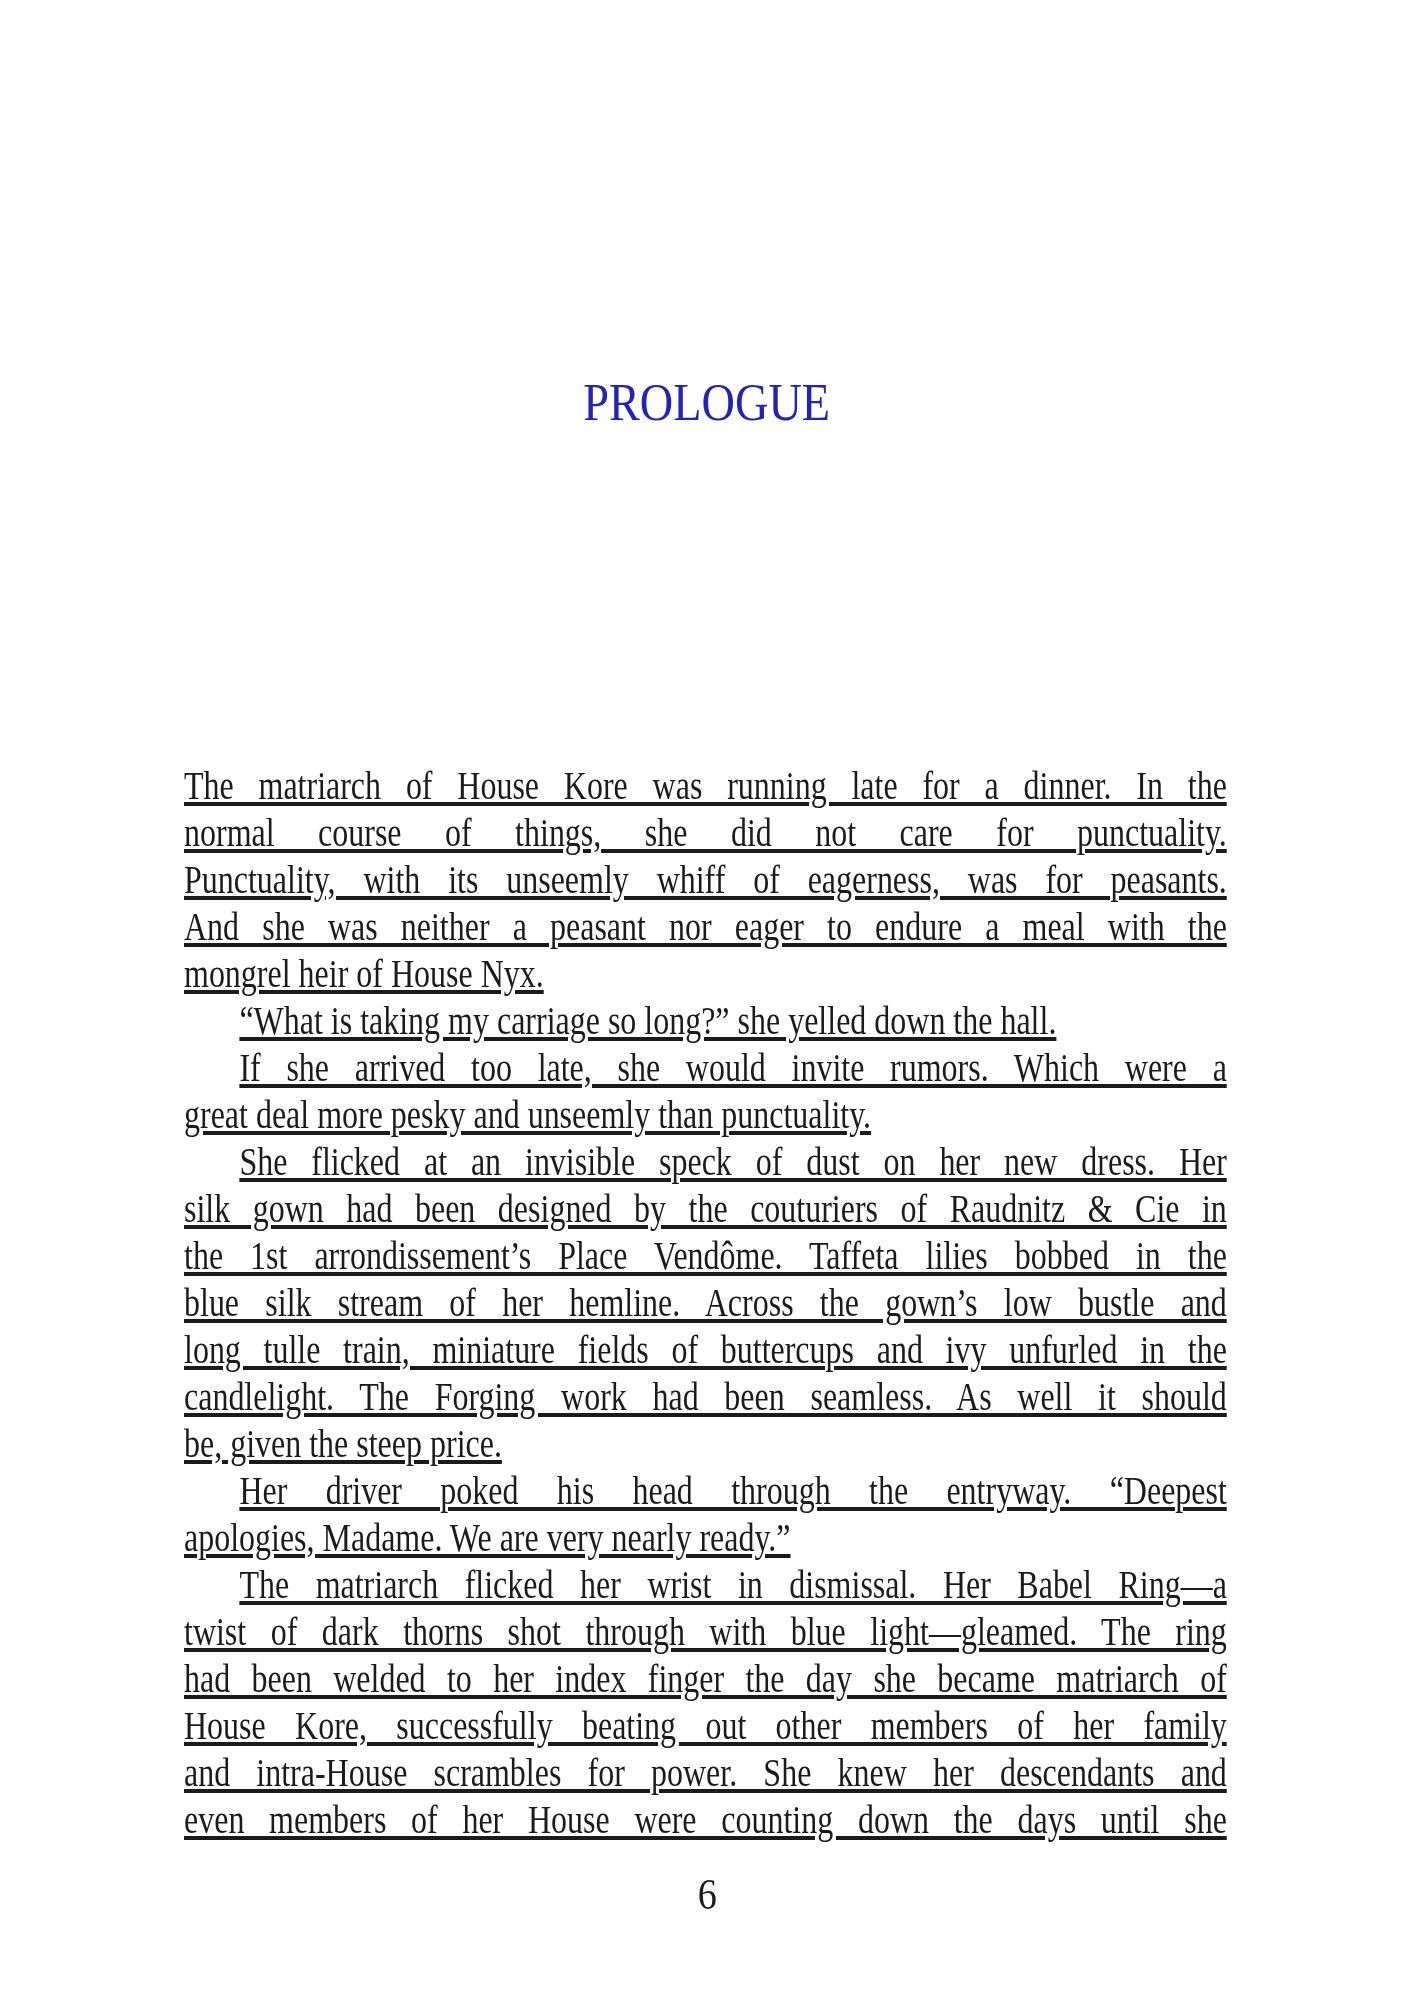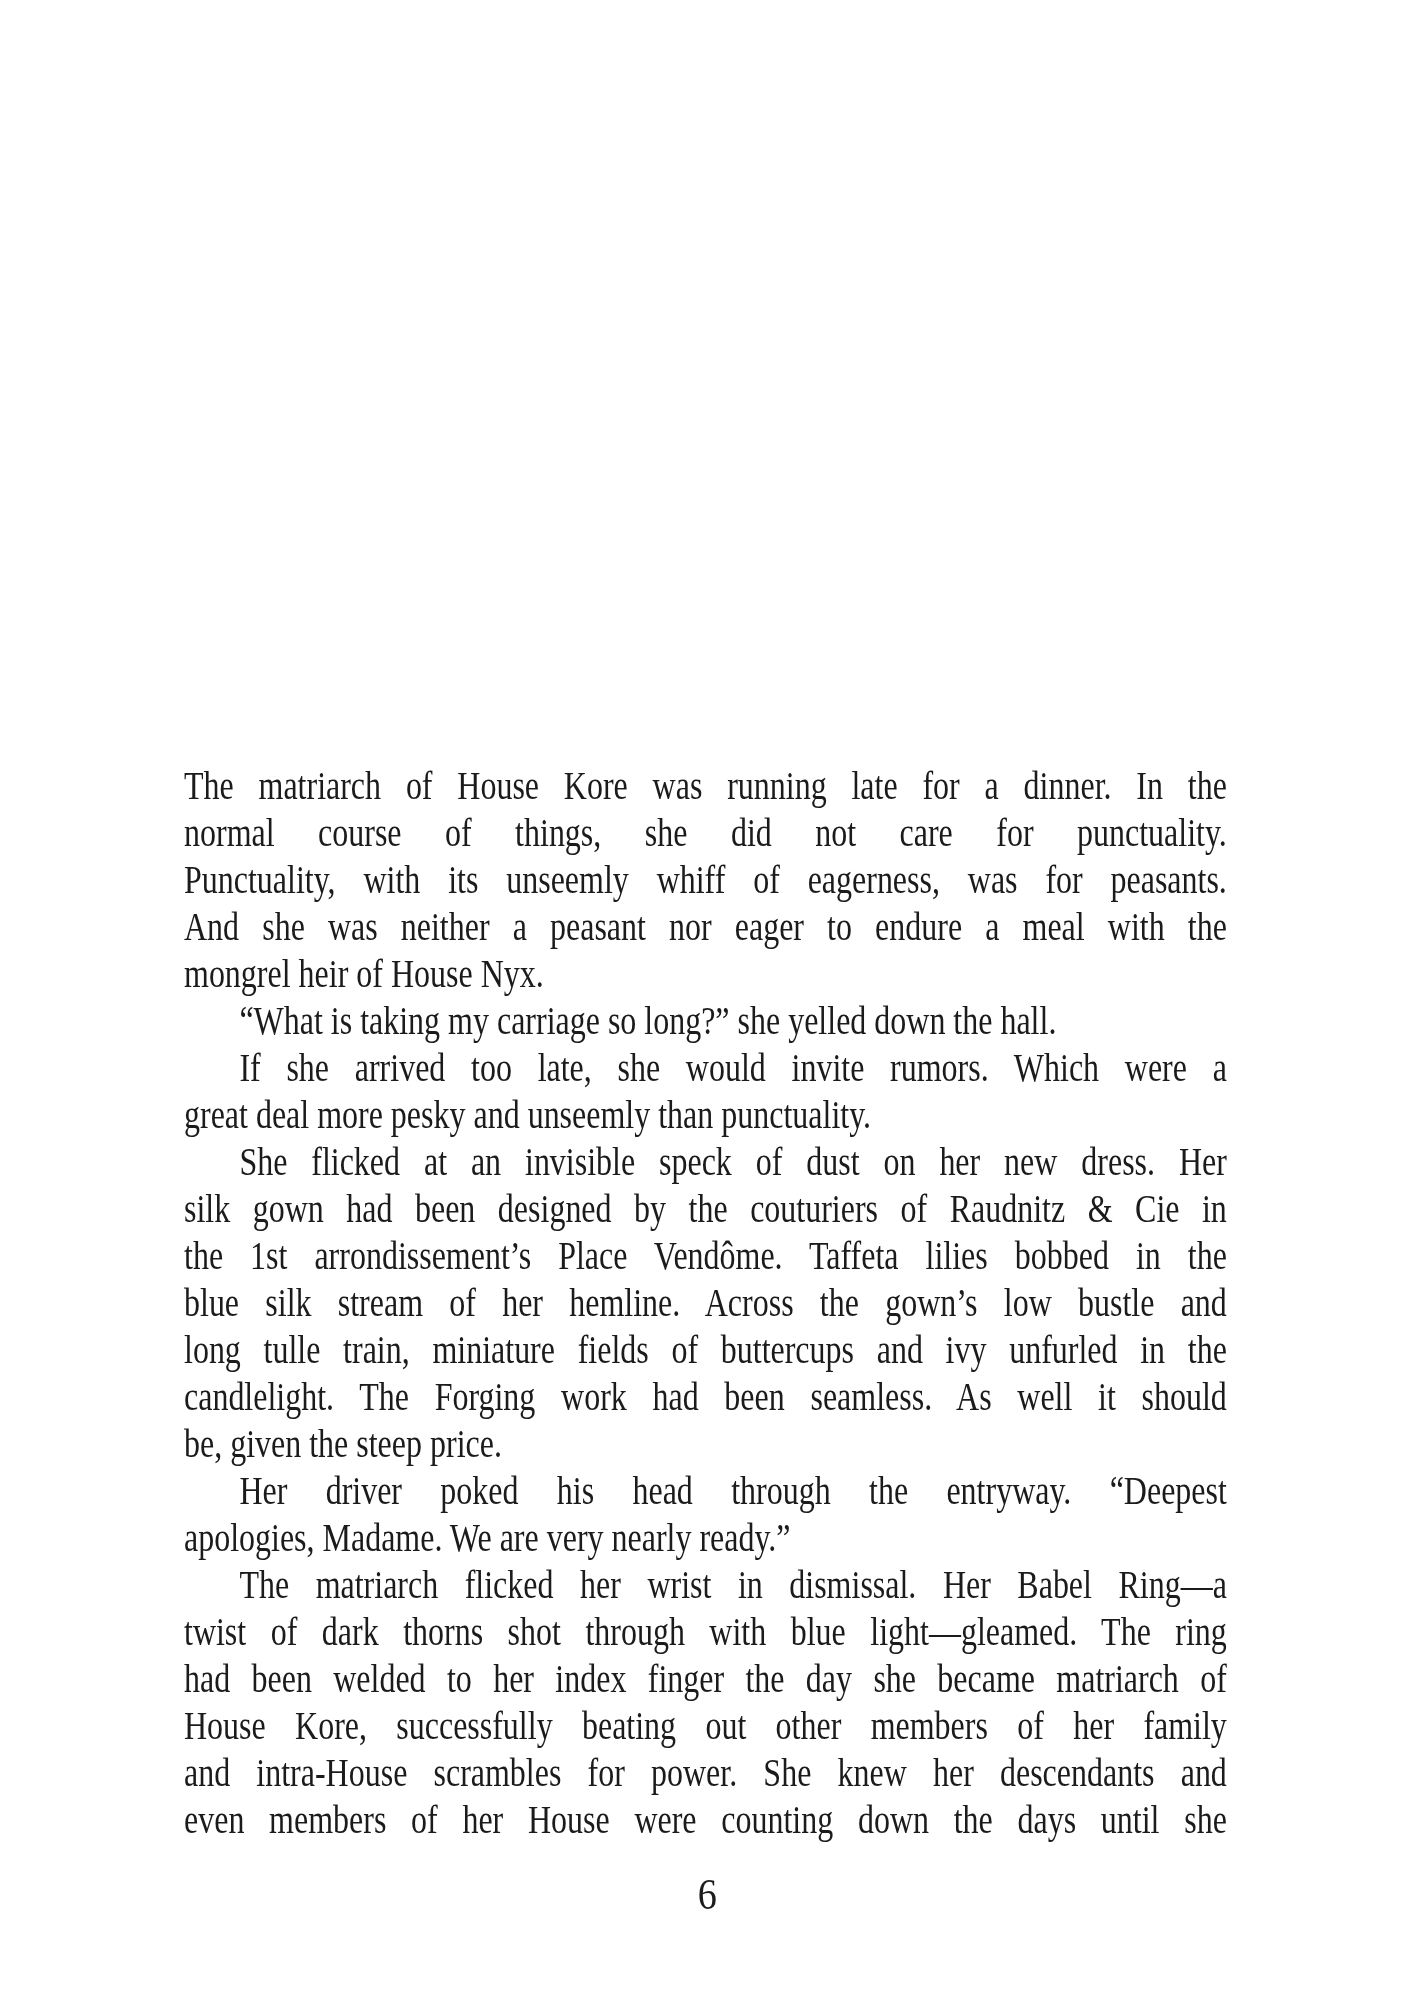--- a/index.html
+++ b/index.html
@@ -34,20 +34,21 @@
     font-weight: normal;
     transform: scaleX(0.89);
     transform-origin: center top;
     white-space: nowrap;
   }
   .body-block {
     position: absolute;
     left: 184px;
     top: 762px;
     width: 1043px;
+    text-decoration: underline;
   }
   .line {
     width: 1337px;               
     font-size: 41px;
     line-height: 47px;
     text-align: justify;
     text-align-last: justify;
     transform: scaleX(0.78);
     transform-origin: left top;
     overflow: hidden;
@@ -72,20 +73,23 @@
     line-height: 1;
     transform: scaleX(0.85);
     transform-origin: center top;
   }
 </style>
 </head>
 <body style="color: rgb(27, 27, 27); background: rgb(255, 255, 255);">
 
 <div class="page">
 
+  <div class="heading-row">
+    <span class="heading" id="heading" style="color: rgb(34, 34, 189);">PROLOGUE</span>
+  </div>
 
   <div class="body-block" id="body-block">
       <div class="line">The matriarch of House Kore was running late for a dinner. In the</div>
       <div class="line">normal course of things, she did not care for punctuality.</div>
       <div class="line">Punctuality, with its unseemly whiff of eagerness, was for peasants.</div>
       <div class="line">And she was neither a peasant nor eager to endure a meal with the</div>
       <div class="line end">mongrel heir of House Nyx.</div>
       <div class="line end indent">“What is taking my carriage so long?” she yelled down the hall.</div>
       <div class="line indent">If she arrived too late, she would invite rumors. Which were a</div>
       <div class="line end">great deal more pesky and unseemly than punctuality.</div>

